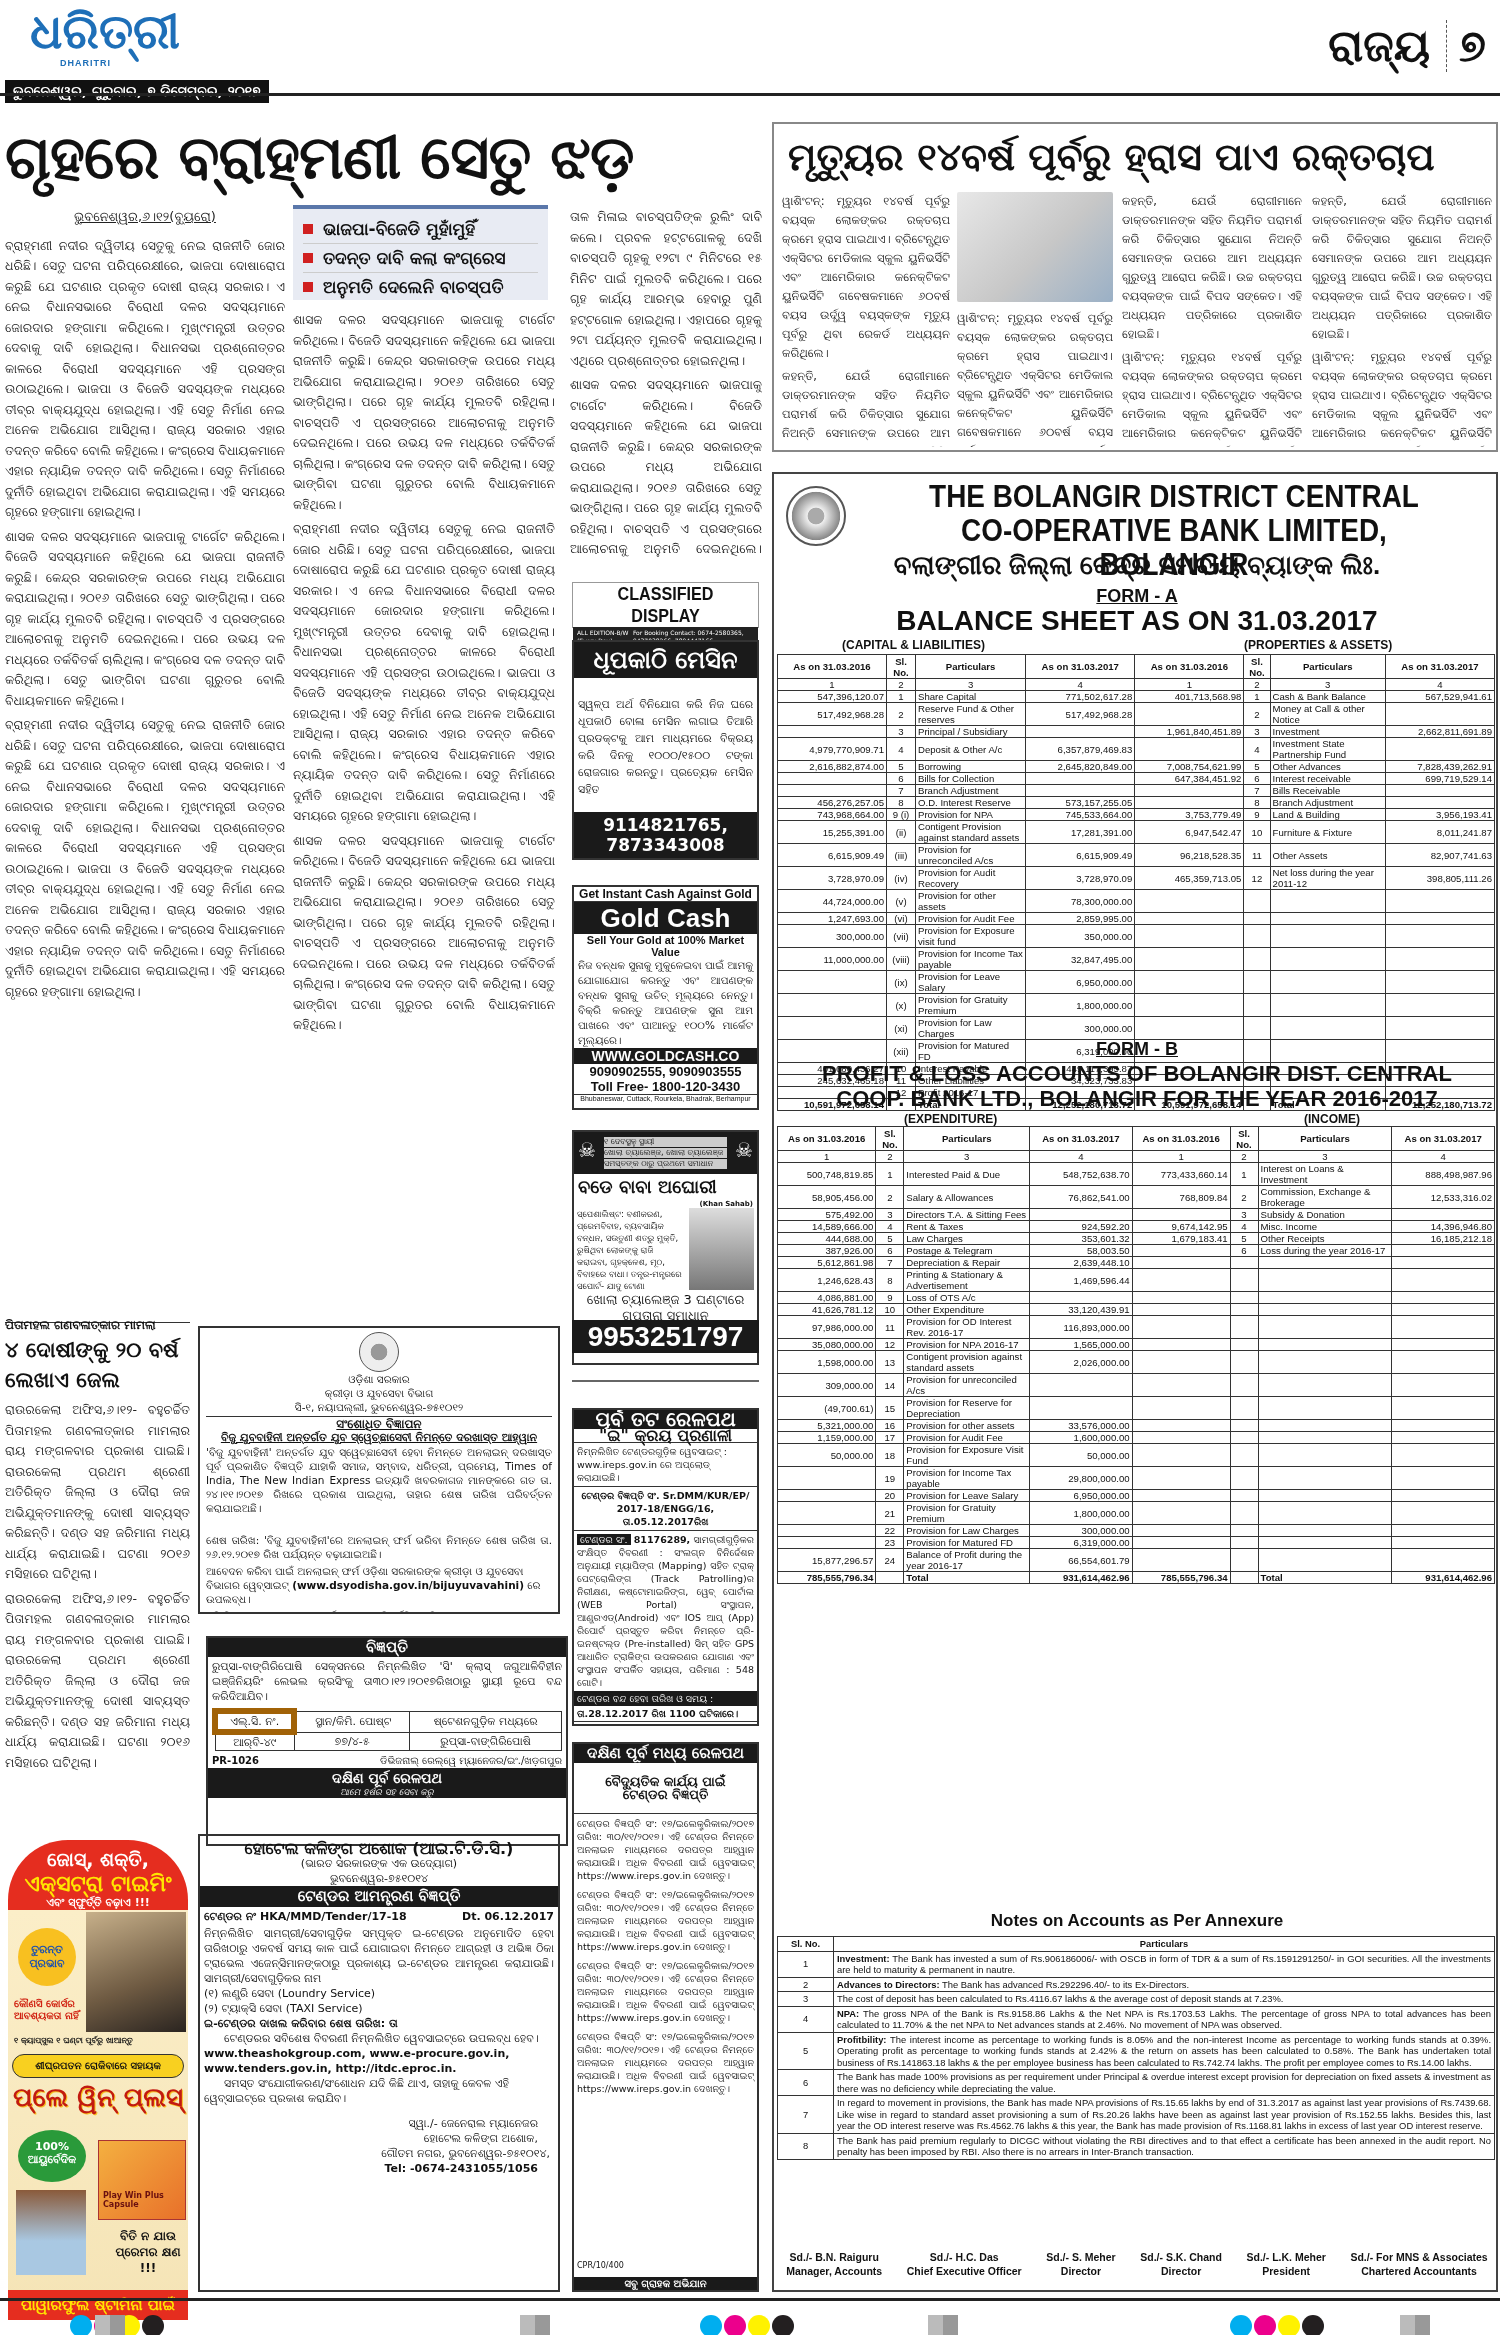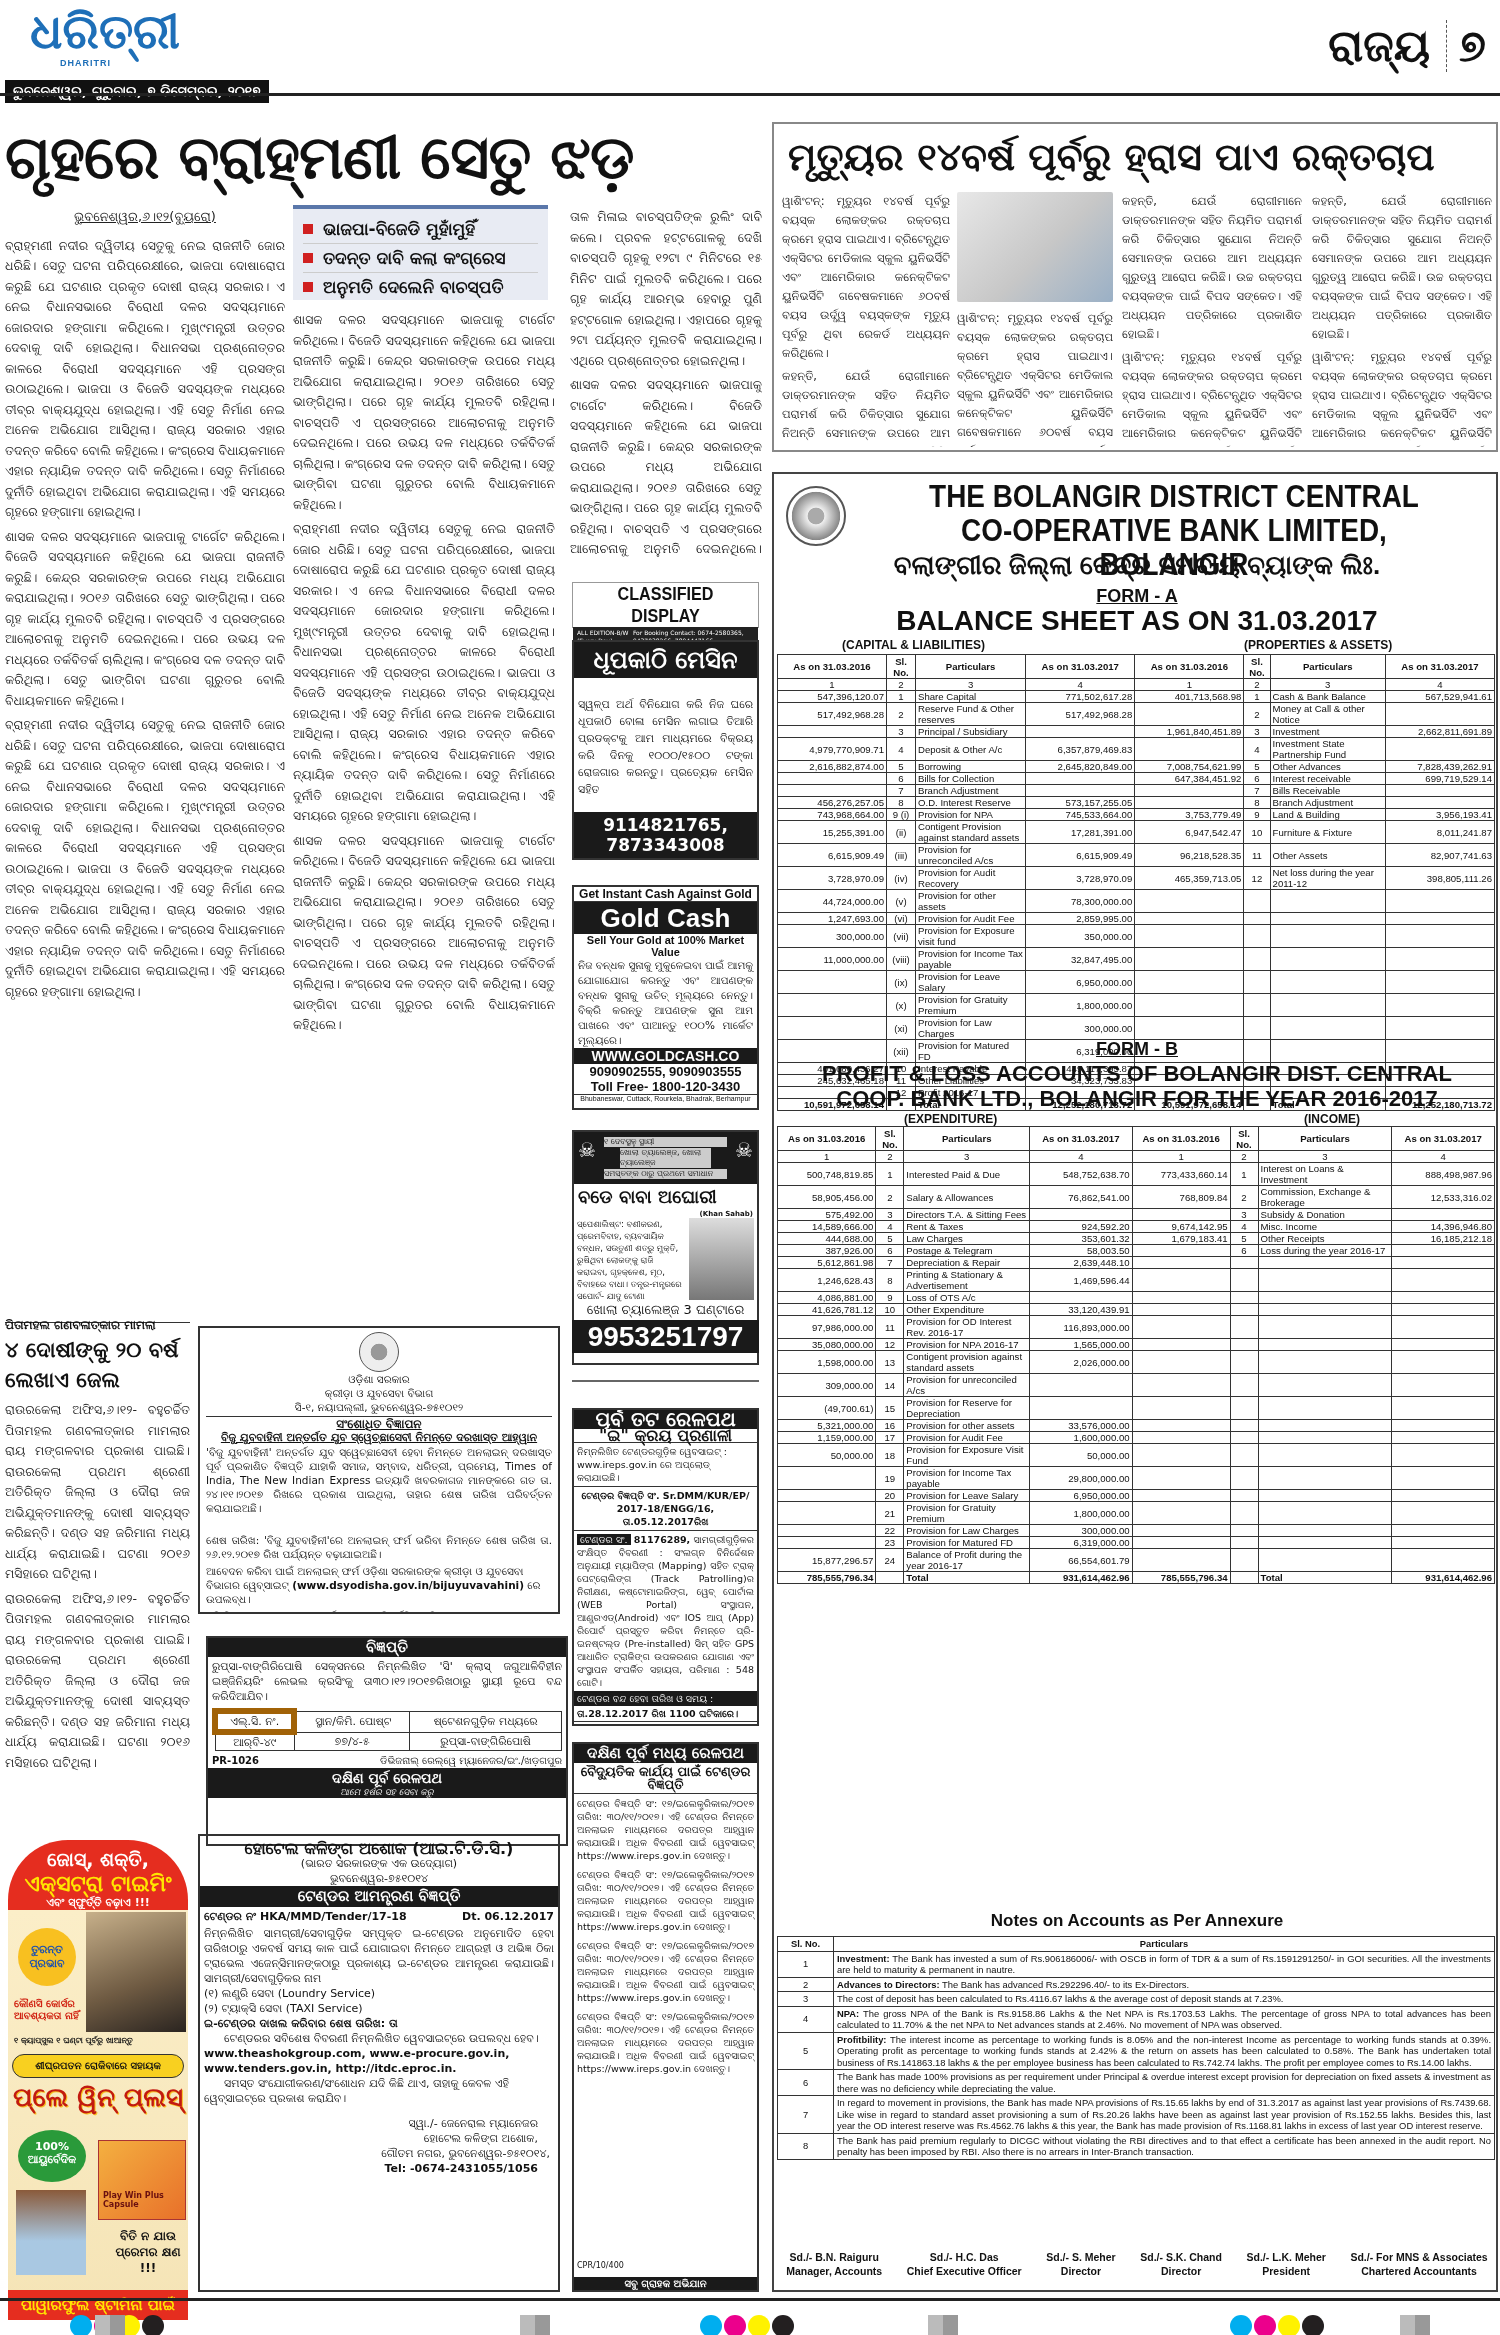--- a/index.html
+++ b/index.html
@@ -208,21 +208,21 @@
   <div style="font-size:13px;font-weight:bold;text-align:center">9090902555, 9090903555</div>
   <div style="font-size:13px;font-weight:bold;text-align:center">Toll Free- 1800-120-3430</div>
   <div style="font-size:7px;text-align:center;border-top:1px solid #333">Bhubaneswar, Cuttack, Rourkela, Bhadrak, Berhampur</div>
 </div>
 
 <div class="abs ad ad-box" style="top:1130px;height:235px">
   <div style="background:#1a1a1a;padding:4px 30px;position:relative">
     <span style="position:absolute;left:4px;top:6px;color:#fff;font-size:20px">☠</span>
     <span style="position:absolute;right:4px;top:6px;color:#fff;font-size:20px">☠</span>
     <div style="background:#ccc;font-size:8px;margin:1px 0">୧ ଦେବସ୍ଥଳୁ ସ୍ଥାୟୀ</div>
-    <div style="background:#ccc;font-size:8px;margin:1px 16px">ଖୋଲା ଚ୍ୟାଲେଞ୍ଜ, ଖୋଲା ଚ୍ୟାଲେଞ୍ଜ</div>
+    <div style="background:#ccc;font-size:8px;margin:1px 0">ଖୋଲା ଚ୍ୟାଲେଞ୍ଜ, ଖୋଲା ଚ୍ୟାଲେଞ୍ଜ</div>
     <div style="background:#ccc;font-size:8px;margin:1px 0">ସମସ୍ତଙ୍କ ଠାରୁ ପ୍ରଥମେ ସମାଧାନ</div>
   </div>
   <div style="font-size:18px;font-weight:bold;padding:2px 4px">ବଡେ ବାବା ଅଘୋରୀ</div>
   <div style="font-size:7px;text-align:right;padding-right:4px;font-weight:bold">(Khan Sahab)</div>
   <div style="display:flex;padding:0 3px">
     <p style="font-size:8.5px;line-height:12px;width:110px">ସ୍ପେଶାଲିଷ୍ଟ: ବଶୀକରଣ, ପ୍ରେମବିବାହ, ବ୍ୟବସାୟିକ ବନ୍ଧନ, ସଉତୁଣୀ ଶତ୍ରୁ ମୁକ୍ତି, ରୁଷିଥିବା ଲୋକଙ୍କୁ ରାଜି କରାଇବା, ଗୃହକ୍ଳେଶ, ମୂଠ, ବିବାହରେ ବାଧା। ତନ୍ତ୍ର-ମନ୍ତ୍ରରେ ସପୋର୍ଟ- ଯାଦୁ ଟୋଣା</p>
     <div style="width:66px;height:82px;background:linear-gradient(#ddd,#777);margin-left:4px"></div>
   </div>
   <div style="font-size:13px;text-align:center">ଖୋଲା ଚ୍ୟାଲେଞ୍ଜ 3 ଘଣ୍ଟାରେ ଗୁପ୍ତାନା ସମାଧାନ</div>
   <div class="ad-dark" style="font-size:12px;padding:2px 0">ମୋ ପାଖରେ ସବୁ ସମସ୍ୟାର ସମାଧାନ</div>
@@ -239,21 +239,21 @@
   <div style="background:#1a1a1a;color:#fff;padding:1px 3px">ଟେଣ୍ଡର ବନ୍ଦ ହେବା ତାରିଖ ଓ ସମୟ :</div>
   <div style="padding:1px 3px;font-weight:bold;border-bottom:1px solid #333">ତା.28.12.2017 ରିଖ 1100 ଘଟିକାରେ।</div>
   <div style="display:flex;justify-content:space-between;padding:1px 3px">
       <b>PR-557/I/17-18</b>
       <span style="text-align:right;width:110px">ବରିଷ୍ଠ ମଣ୍ଡଳ ସାମଗ୍ରୀ ପ୍ରବନ୍ଧକ, ଖୋର୍ଦ୍ଧା ରୋଡ୍</span>
     </div>
 </div>
 
 <div class="abs ad ad-box" style="top:1742px;height:550px;font-size:9.5px;line-height:13px">
   <div class="ad-dark" style="font-size:15px;padding:3px">ଦକ୍ଷିଣ ପୂର୍ବ ମଧ୍ୟ ରେଳପଥ</div>
-  <div style="font-size:13px;font-weight:bold;text-align:center;border-bottom:1px solid #333;padding:2px">ବୈଦ୍ୟୁତିକ କାର୍ଯ୍ୟ ପାଇଁ ଟେଣ୍ଡର ବିଜ୍ଞପ୍ତି</div>
+  <div style="font-size:13px;font-weight:bold;text-align:center;border-bottom:1px solid #333;padding:12px">ବୈଦ୍ୟୁତିକ କାର୍ଯ୍ୟ ପାଇଁ ଟେଣ୍ଡର ବିଜ୍ଞପ୍ତି</div>
   <p style="padding:3px;text-align:justify">ଟେଣ୍ଡର ବିଜ୍ଞପ୍ତି ସଂ: ୧୭/ଇଲେକ୍ଟ୍ରିକାଲ/୨୦୧୭ ତାରିଖ: ୩୦/୧୧/୨୦୧୭। ଏହି ଟେଣ୍ଡର ନିମନ୍ତେ ଅନଲାଇନ ମାଧ୍ୟମରେ ଦରପତ୍ର ଆହ୍ୱାନ କରାଯାଉଛି। ଅଧିକ ବିବରଣୀ ପାଇଁ ୱେବସାଇଟ୍ https://www.ireps.gov.in ଦେଖନ୍ତୁ।</p>
   <p style="padding:3px;text-align:justify">ଟେଣ୍ଡର ବିଜ୍ଞପ୍ତି ସଂ: ୧୭/ଇଲେକ୍ଟ୍ରିକାଲ/୨୦୧୭ ତାରିଖ: ୩୦/୧୧/୨୦୧୭। ଏହି ଟେଣ୍ଡର ନିମନ୍ତେ ଅନଲାଇନ ମାଧ୍ୟମରେ ଦରପତ୍ର ଆହ୍ୱାନ କରାଯାଉଛି। ଅଧିକ ବିବରଣୀ ପାଇଁ ୱେବସାଇଟ୍ https://www.ireps.gov.in ଦେଖନ୍ତୁ।</p>
   <p style="padding:3px;text-align:justify">ଟେଣ୍ଡର ବିଜ୍ଞପ୍ତି ସଂ: ୧୭/ଇଲେକ୍ଟ୍ରିକାଲ/୨୦୧୭ ତାରିଖ: ୩୦/୧୧/୨୦୧୭। ଏହି ଟେଣ୍ଡର ନିମନ୍ତେ ଅନଲାଇନ ମାଧ୍ୟମରେ ଦରପତ୍ର ଆହ୍ୱାନ କରାଯାଉଛି। ଅଧିକ ବିବରଣୀ ପାଇଁ ୱେବସାଇଟ୍ https://www.ireps.gov.in ଦେଖନ୍ତୁ।</p>
   <p style="padding:3px;text-align:justify">ଟେଣ୍ଡର ବିଜ୍ଞପ୍ତି ସଂ: ୧୭/ଇଲେକ୍ଟ୍ରିକାଲ/୨୦୧୭ ତାରିଖ: ୩୦/୧୧/୨୦୧୭। ଏହି ଟେଣ୍ଡର ନିମନ୍ତେ ଅନଲାଇନ ମାଧ୍ୟମରେ ଦରପତ୍ର ଆହ୍ୱାନ କରାଯାଉଛି। ଅଧିକ ବିବରଣୀ ପାଇଁ ୱେବସାଇଟ୍ https://www.ireps.gov.in ଦେଖନ୍ତୁ।</p>
   <div style="position:absolute;bottom:18px;left:3px;font-size:8px">CPR/10/400</div>
   <div class="ad-dark" style="position:absolute;bottom:0;width:100%;font-size:10px">ସବୁ ଗ୍ରାହକ ଅଭିଯାନ</div>
 </div>
 
 <div class="abs health-box">
   <h2>ମୃତ୍ୟୁର ୧୪ବର୍ଷ ପୂର୍ବରୁ ହ୍ରାସ ପାଏ ରକ୍ତଚାପ</h2>

